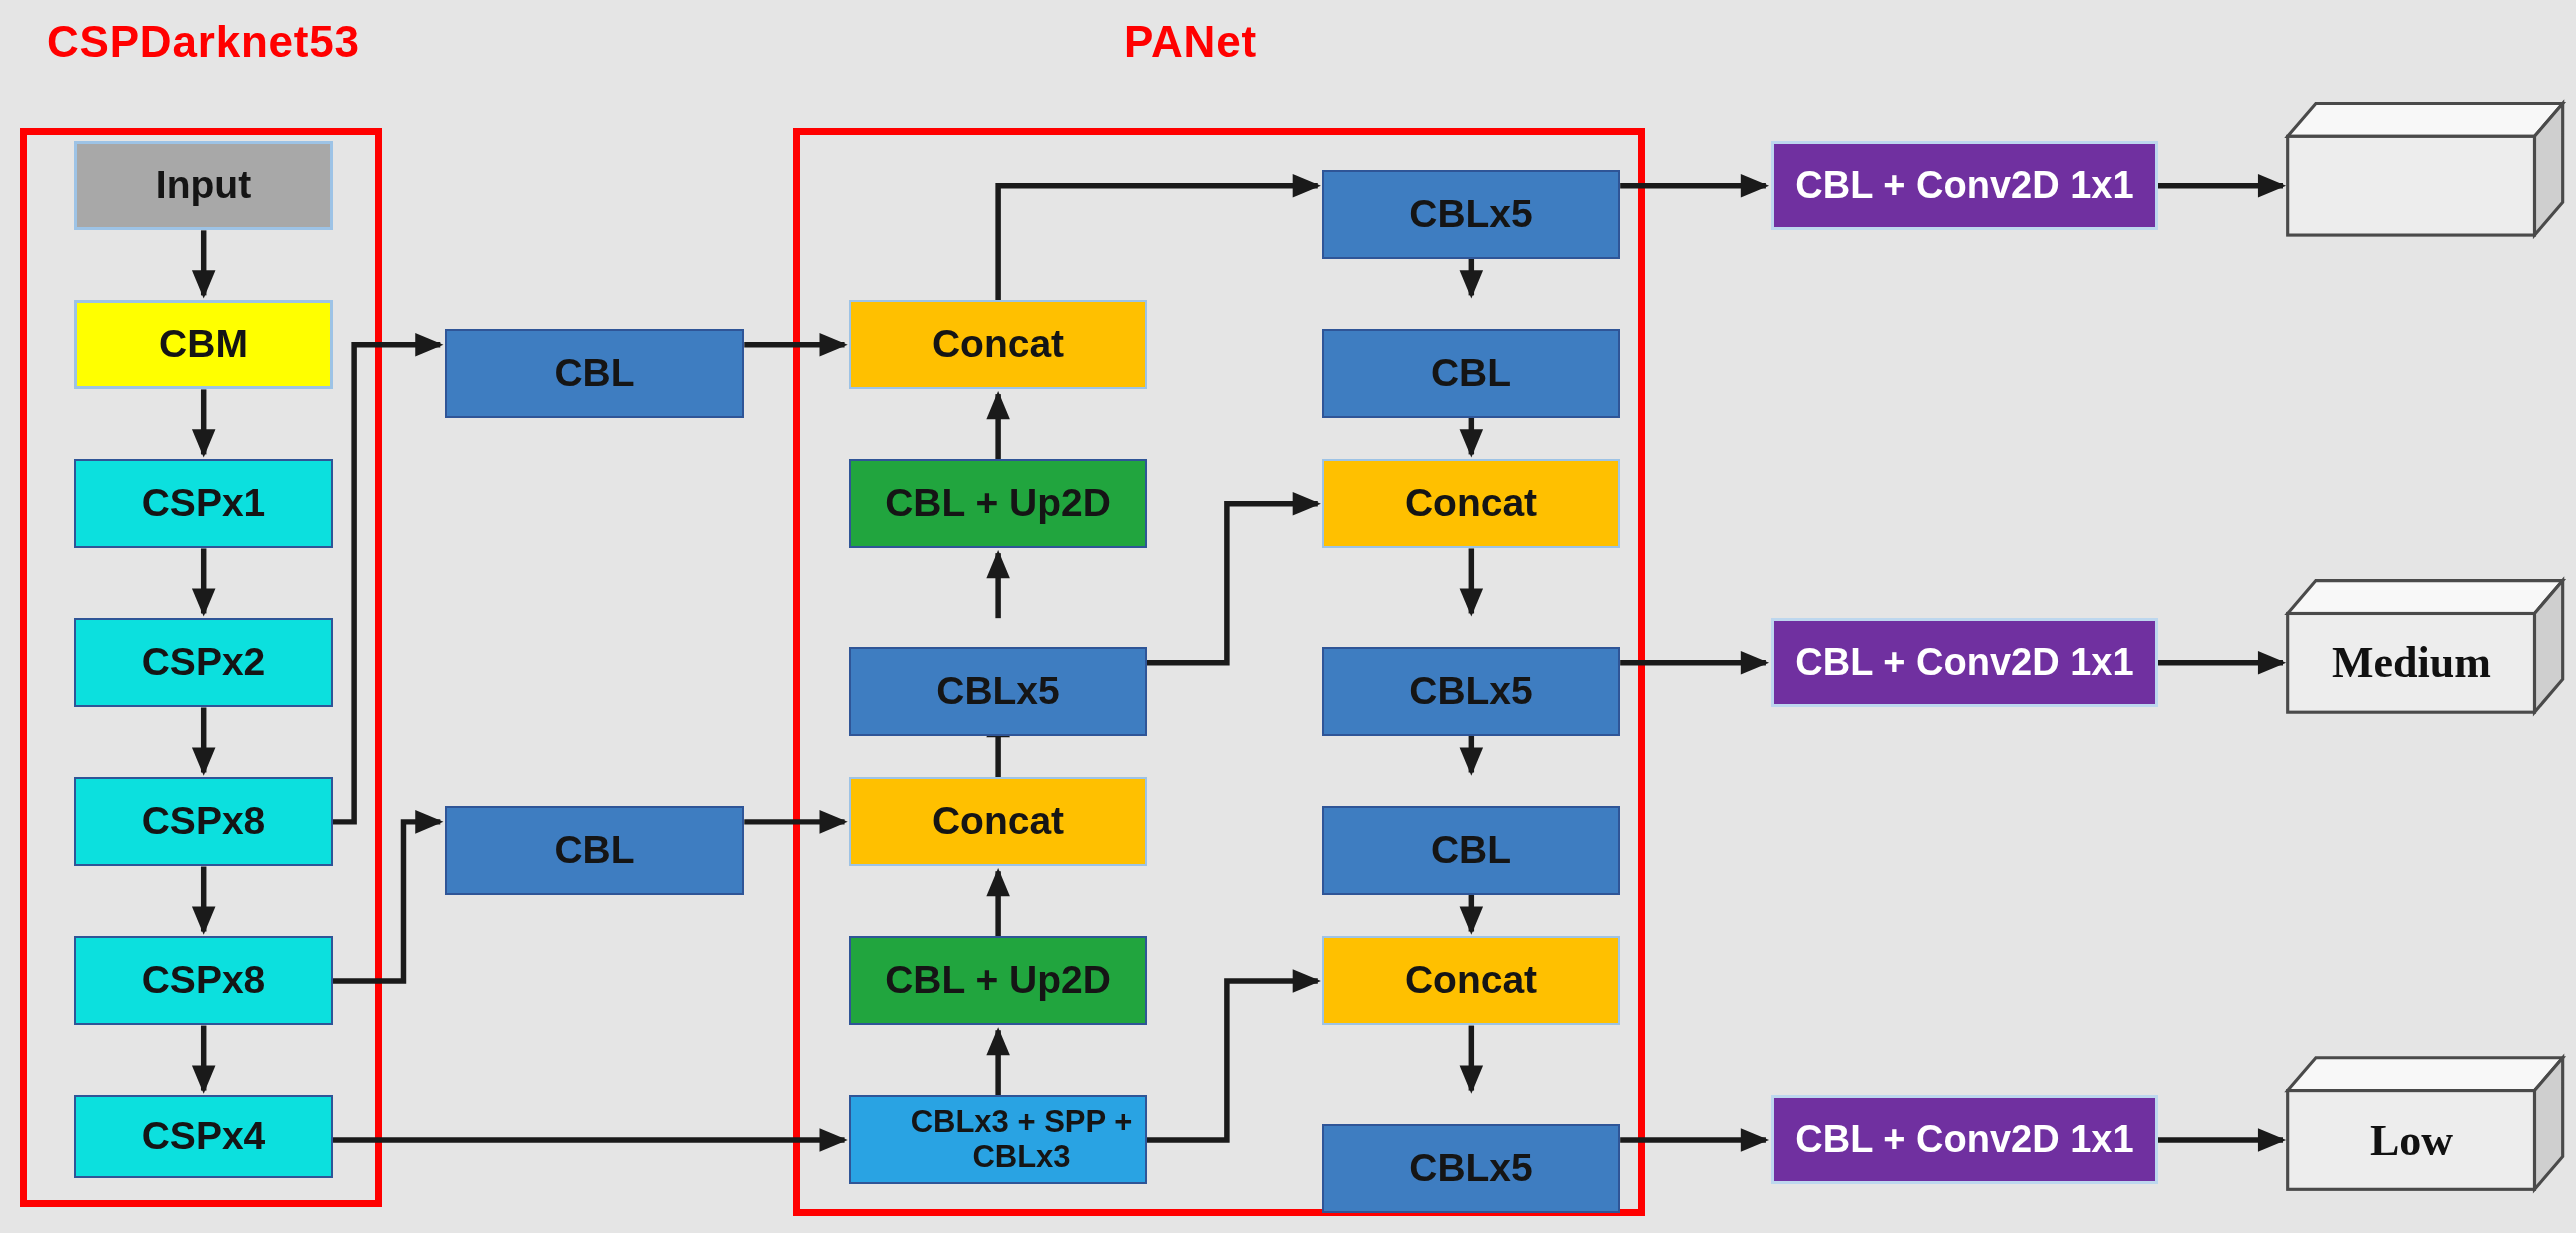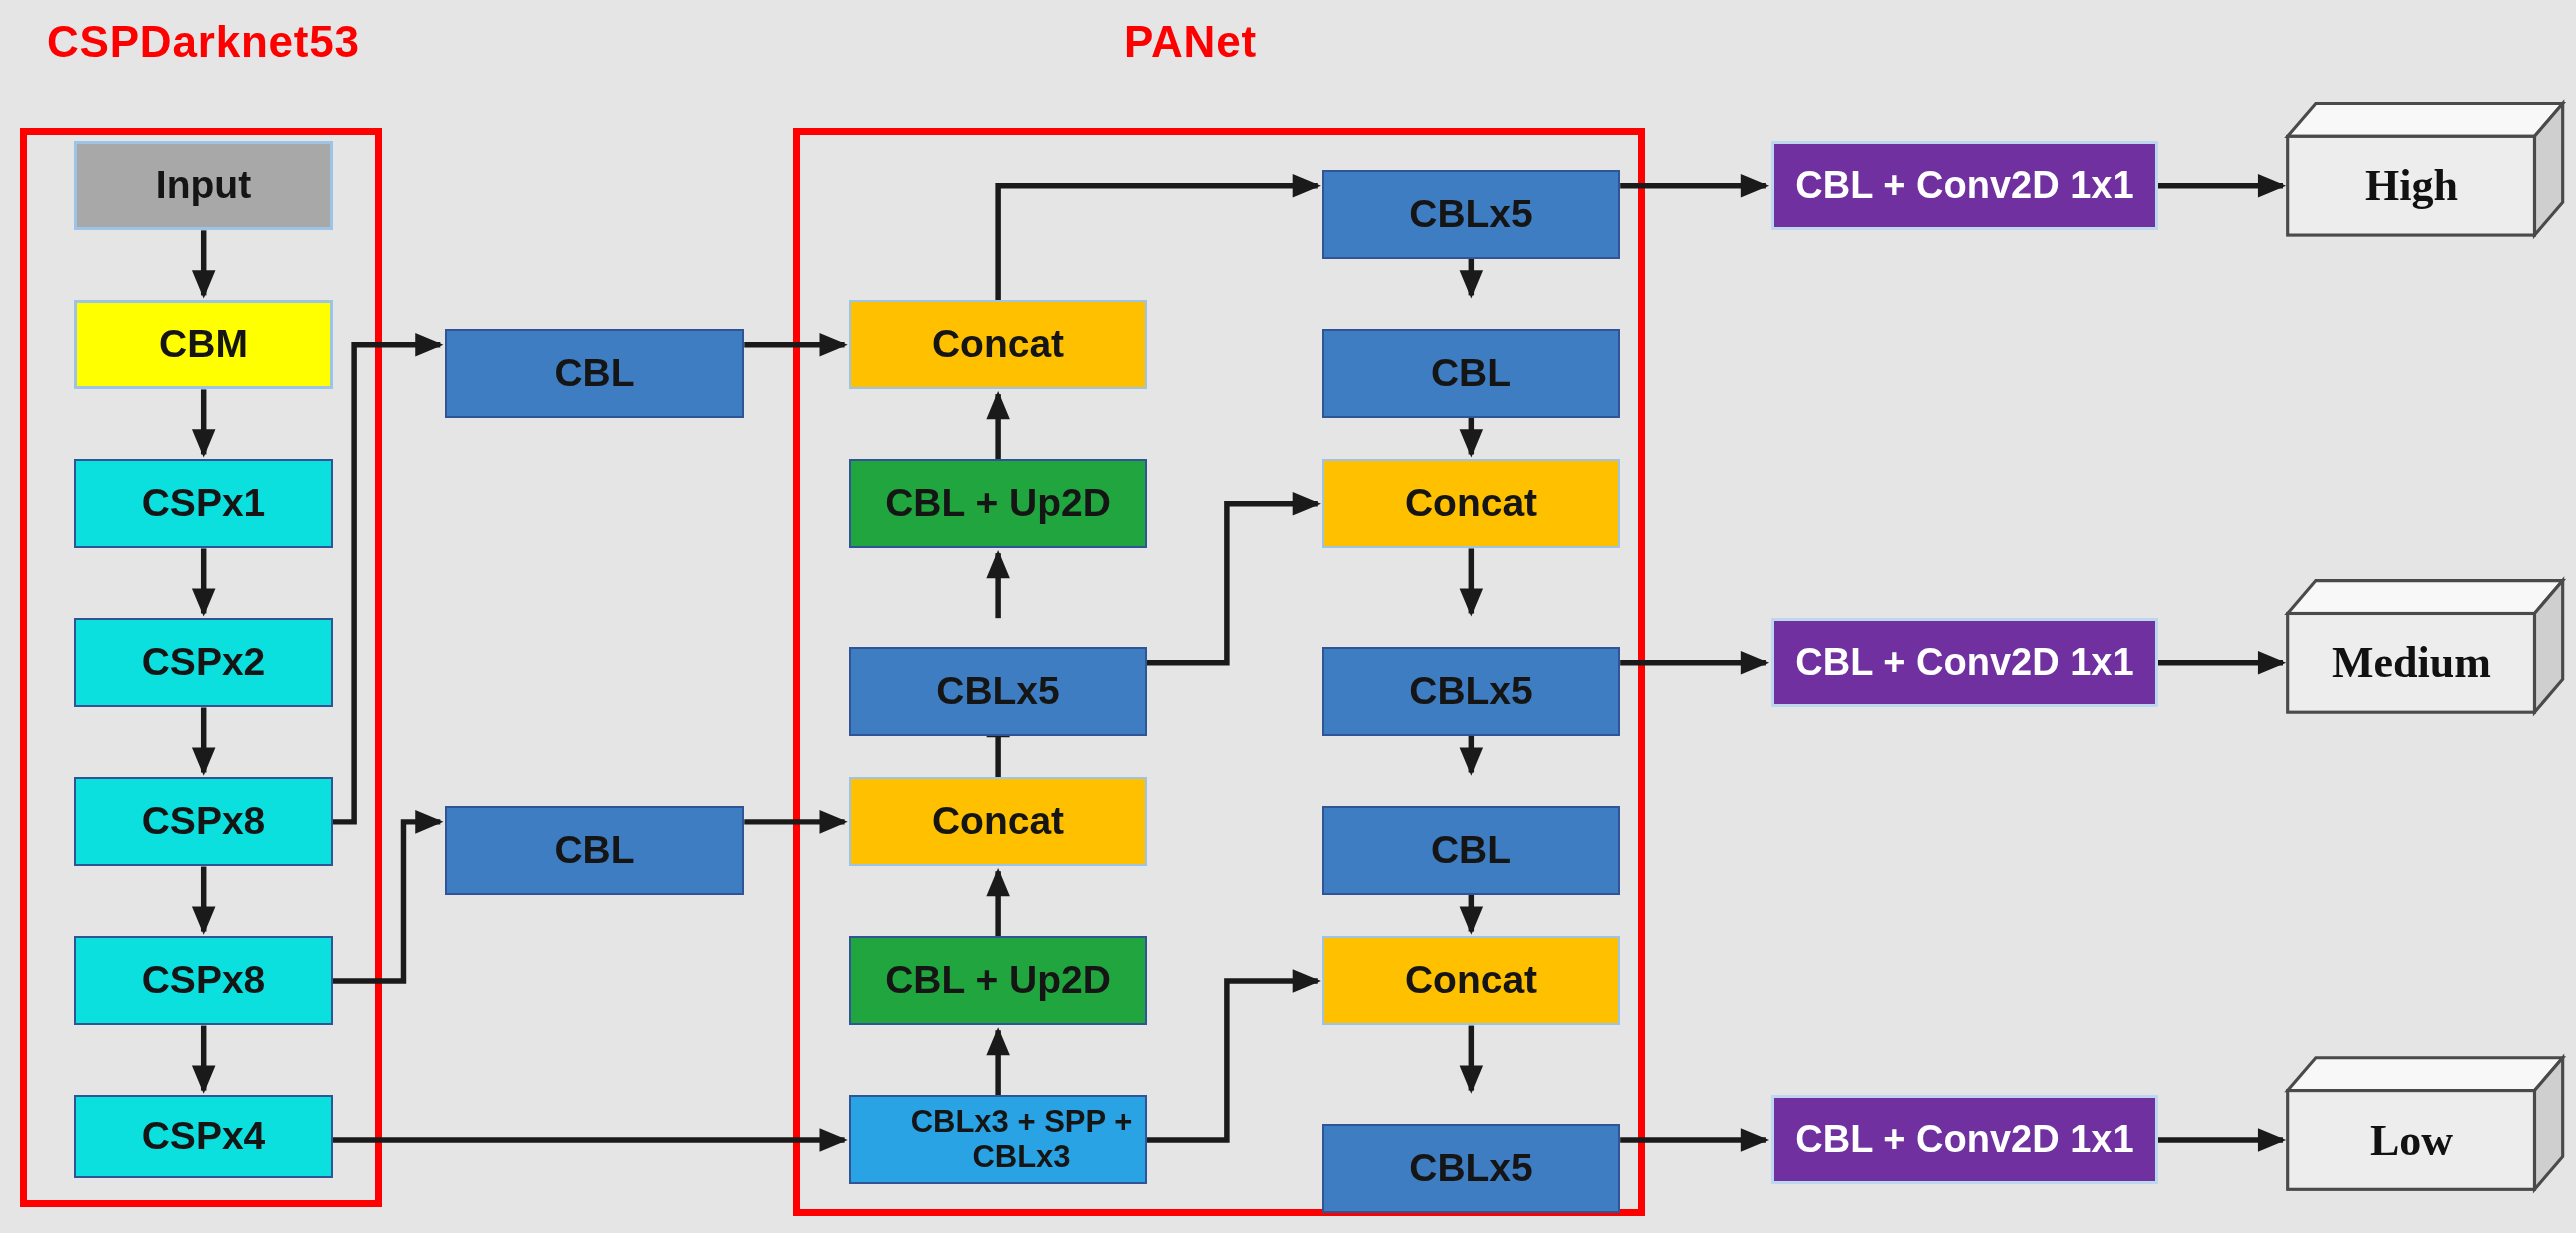--- a/index.html
+++ b/index.html
@@ -127,18 +127,17 @@
   <div class="block b-orange" style="left:1322px;top:459px;width:298px;height:89px;">Concat</div>
   <div class="block b-blue" style="left:1322px;top:618px;width:298px;height:89px;">CBLx5</div>
   <div class="block b-blue" style="left:1322px;top:777px;width:298px;height:89px;">CBL</div>
   <div class="block b-orange" style="left:1322px;top:936px;width:298px;height:89px;">Concat</div>
   <div class="block b-blue" style="left:1322px;top:1095px;width:298px;height:89px;">CBLx5</div>
 
   <div class="block b-purple" style="left:1771px;top:141px;width:387px;height:89px;">CBL + Conv2D 1x1</div>
   <div class="block b-purple" style="left:1771px;top:618px;width:387px;height:89px;">CBL + Conv2D 1x1</div>
   <div class="block b-purple" style="left:1771px;top:1095px;width:387px;height:89px;">CBL + Conv2D 1x1</div>
 
-  <div class="cube-label" style="left:2288px;top:136px;width:247px;height:99px;">High</div>
   <div class="cube-label" style="left:2288px;top:1091px;width:247px;height:99px;">Low</div>
   <div class="cube-label" style="left:2288px;top:613px;width:247px;height:99px;">Medium</div>
 
 </div>
 
 
 </body></html>

